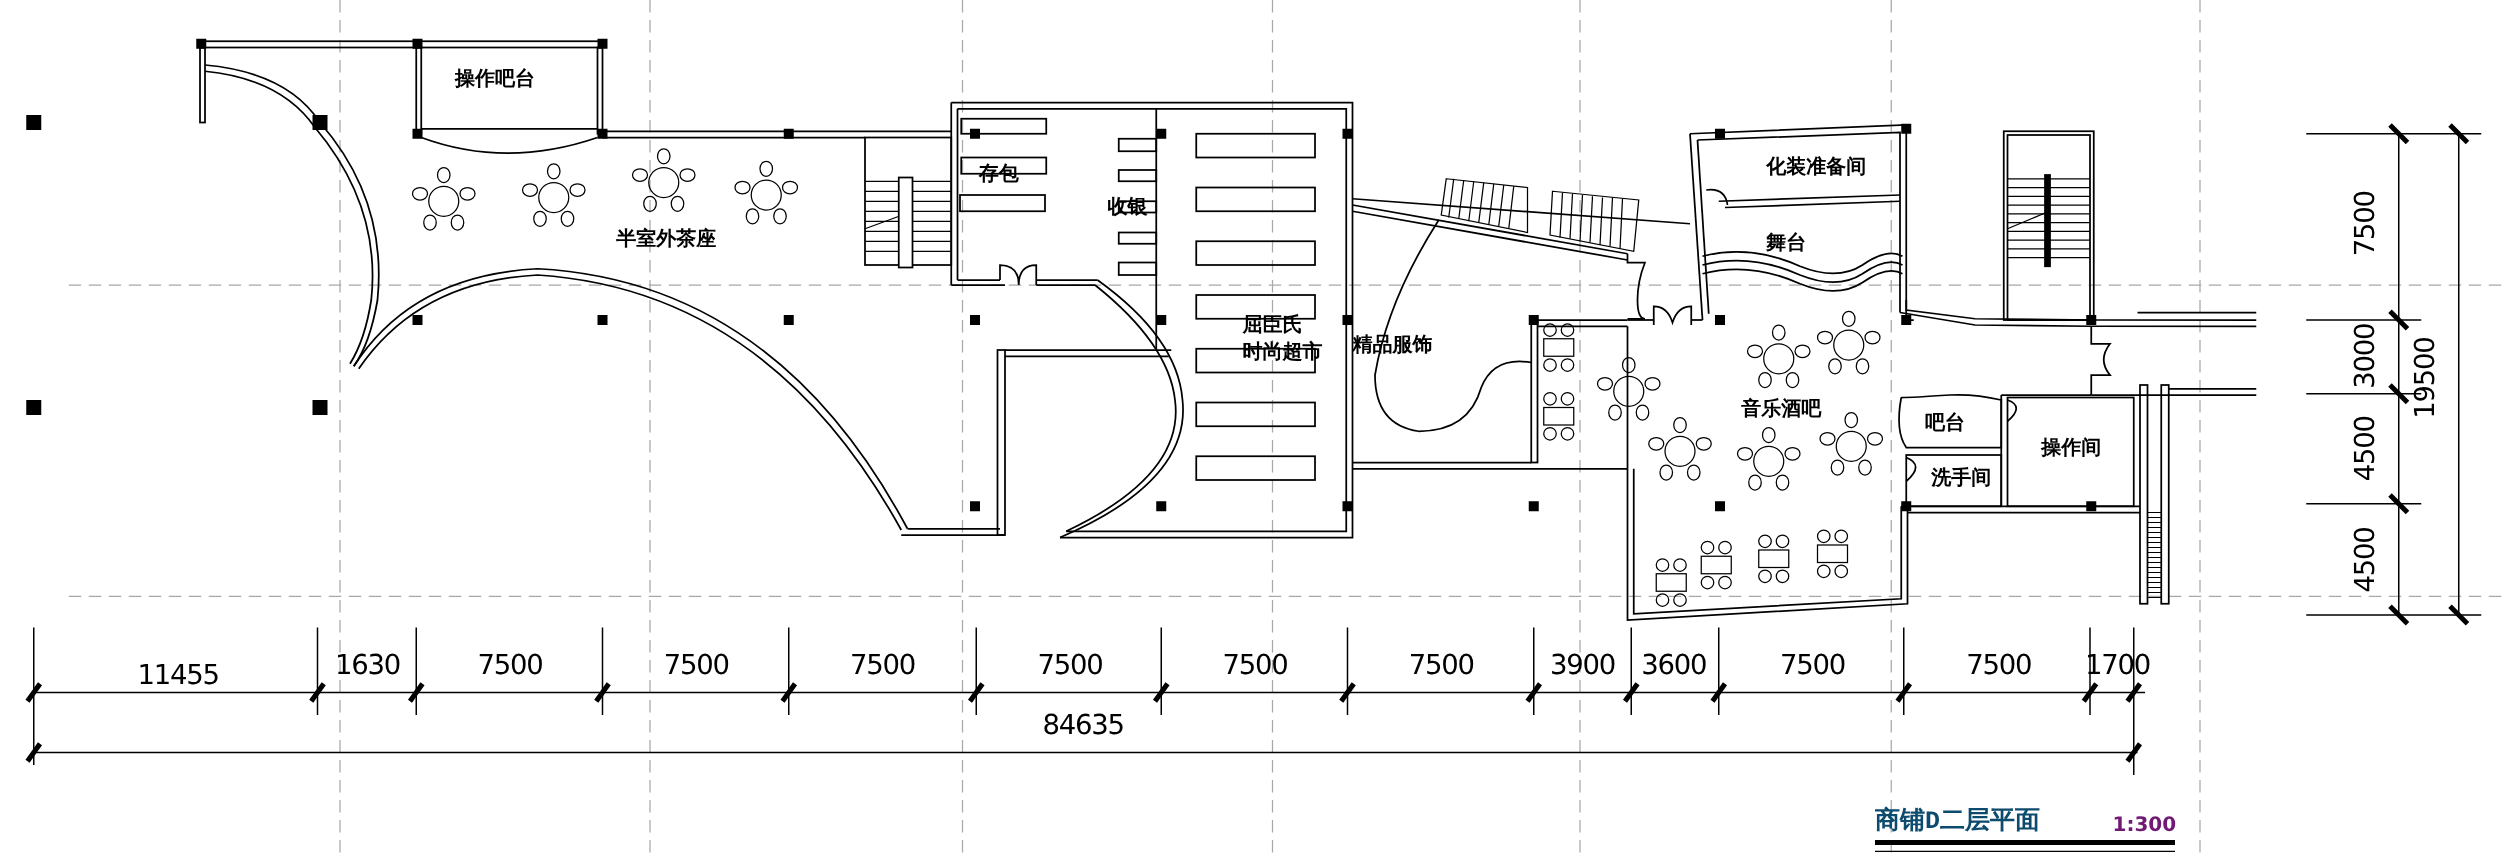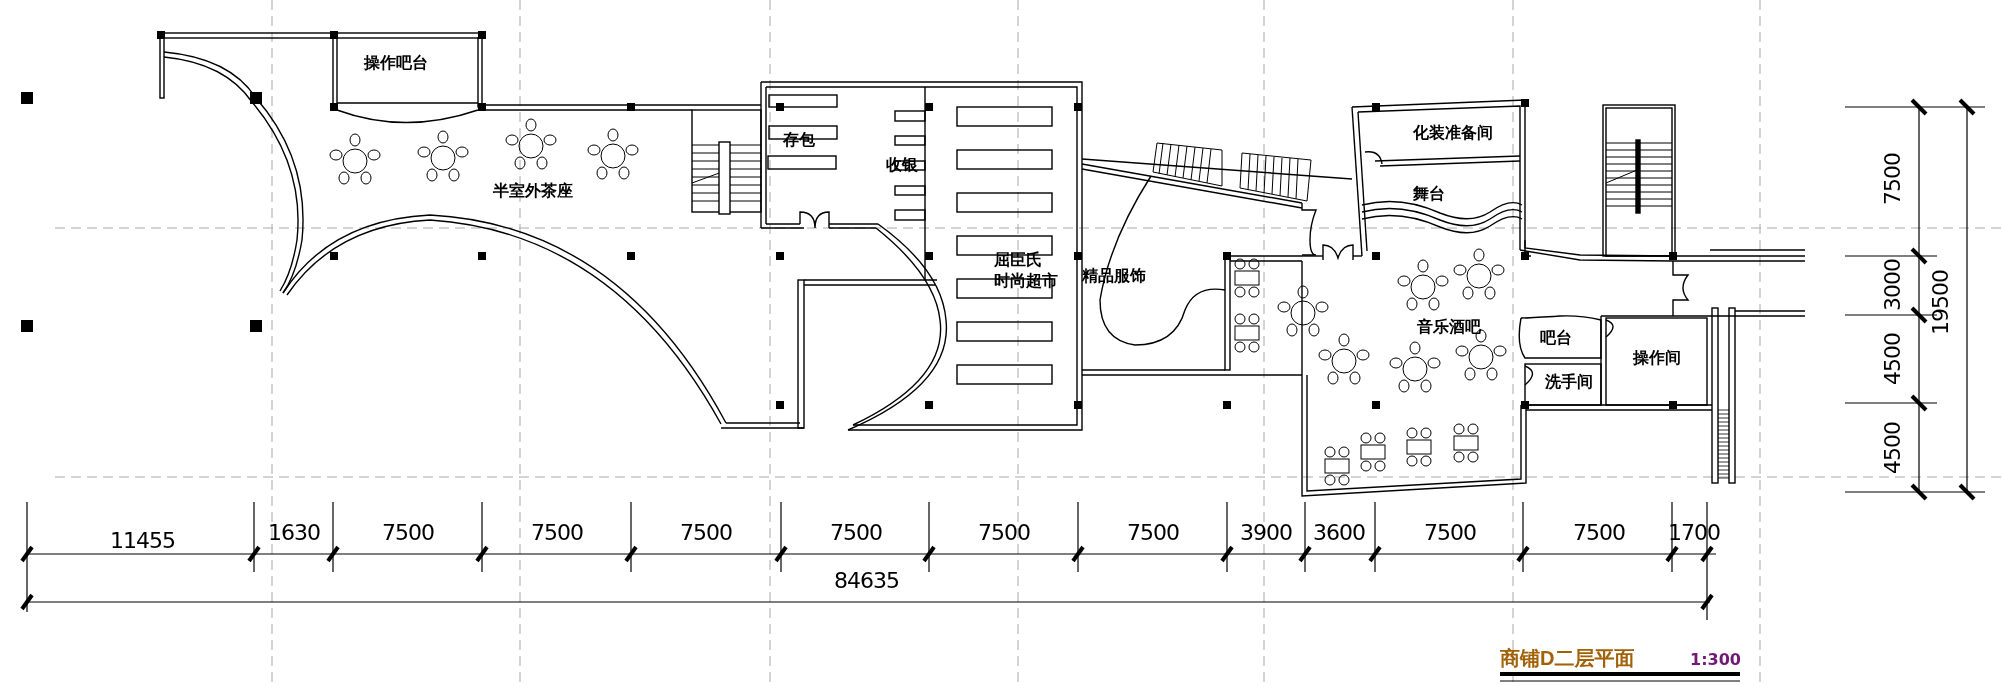--- a/index.html
+++ b/index.html
@@ -1,21 +1,21 @@
 <!DOCTYPE html>
 <html><head>
 <meta charset="utf-8">
 <style>
   html,body{margin:0;padding:0;background:#fff;}
   #canvas{position:relative;width:2002px;height:686px;overflow:hidden;background:#ffffff;font-family:"DejaVu Sans",sans-serif;border-radius:18px;}
   svg{position:absolute;left:0;top:0;}
   .lbl{position:absolute;font-family:"DejaVu Sans",sans-serif;font-weight:bold;font-size:16px;color:#000;white-space:nowrap;line-height:1;}
   .dim{position:absolute;font-family:"DejaVu Sans",sans-serif;font-size:22px;color:#000;white-space:nowrap;line-height:1;font-weight:normal;letter-spacing:-1px;}
   .dimv{position:absolute;font-family:"DejaVu Sans",sans-serif;font-size:22px;color:#000;white-space:nowrap;line-height:1;transform-origin:left top;transform:rotate(-90deg);letter-spacing:-1px;}
-  .title{position:absolute;font-family:Liberation Sans, sans-serif;font-weight:bold;font-size:20px;color:#a16207;white-space:nowrap;line-height:1;}
+  .title{position:absolute;font-family:Liberation Mono, monospace;font-weight:bold;font-size:20px;color:#0c4a6e;white-space:nowrap;line-height:1;}
   .scale{position:absolute;font-family:"DejaVu Sans",sans-serif;font-weight:bold;font-size:16px;color:#701a75;white-space:nowrap;line-height:1;}
 </style>
 </head>
 <body>
 
 <div id="canvas">
 <svg width="2002" height="686" viewBox="0 0 2002 686">
   <defs>
     <g id="rtable">
       <circle cx="0" cy="0" r="12" fill="none" stroke="#000" stroke-width="1"></circle>
@@ -338,21 +338,21 @@
 
 <div class="lbl" style="left:364px;top:55px;">操作吧台</div>
 <div class="lbl" style="left:493px;top:183px;">半室外茶座</div>
 <div class="lbl" style="left:783px;top:132px;font-family:Liberation Serif, serif;">存包</div>
 <div class="lbl" style="left:886px;top:157px;text-align:right;">收银</div>
 <div class="lbl" style="left:994px;top:252px;">屈臣氏</div>
 <div class="lbl" style="left:994px;top:273px;">时尚超市</div>
 <div class="lbl" style="left:1057px;top:268px;margin-left:25px;">精品服饰</div>
 <div class="lbl" style="left:1413px;top:125px;text-align:center;">化装准备间</div>
 <div class="lbl" style="left:1413px;top:186px;">舞台</div>
-<div class="lbl" style="left:1393px;top:319px;margin-left:24px;">音乐酒吧</div>
+<div class="lbl" style="left:1393px;top:319px;">音乐酒吧</div>
 <div class="lbl" style="left:1540px;top:330px;">吧台</div>
 <div class="lbl" style="left:1545px;top:374px;">洗手间</div>
 <div class="lbl" style="left:1633px;top:350px;">操作间</div>
 
 <div class="dim" style="left:110px;top:530px;">11455</div>
 <div class="dim" style="left:268px;top:522px;">1630</div>
 <div class="dim" style="left:382px;top:522px;">7500</div>
 <div class="dim" style="left:531px;top:522px;">7500</div>
 <div class="dim" style="left:680px;top:522px;">7500</div>
 <div class="dim" style="left:830px;top:522px;">7500</div>

